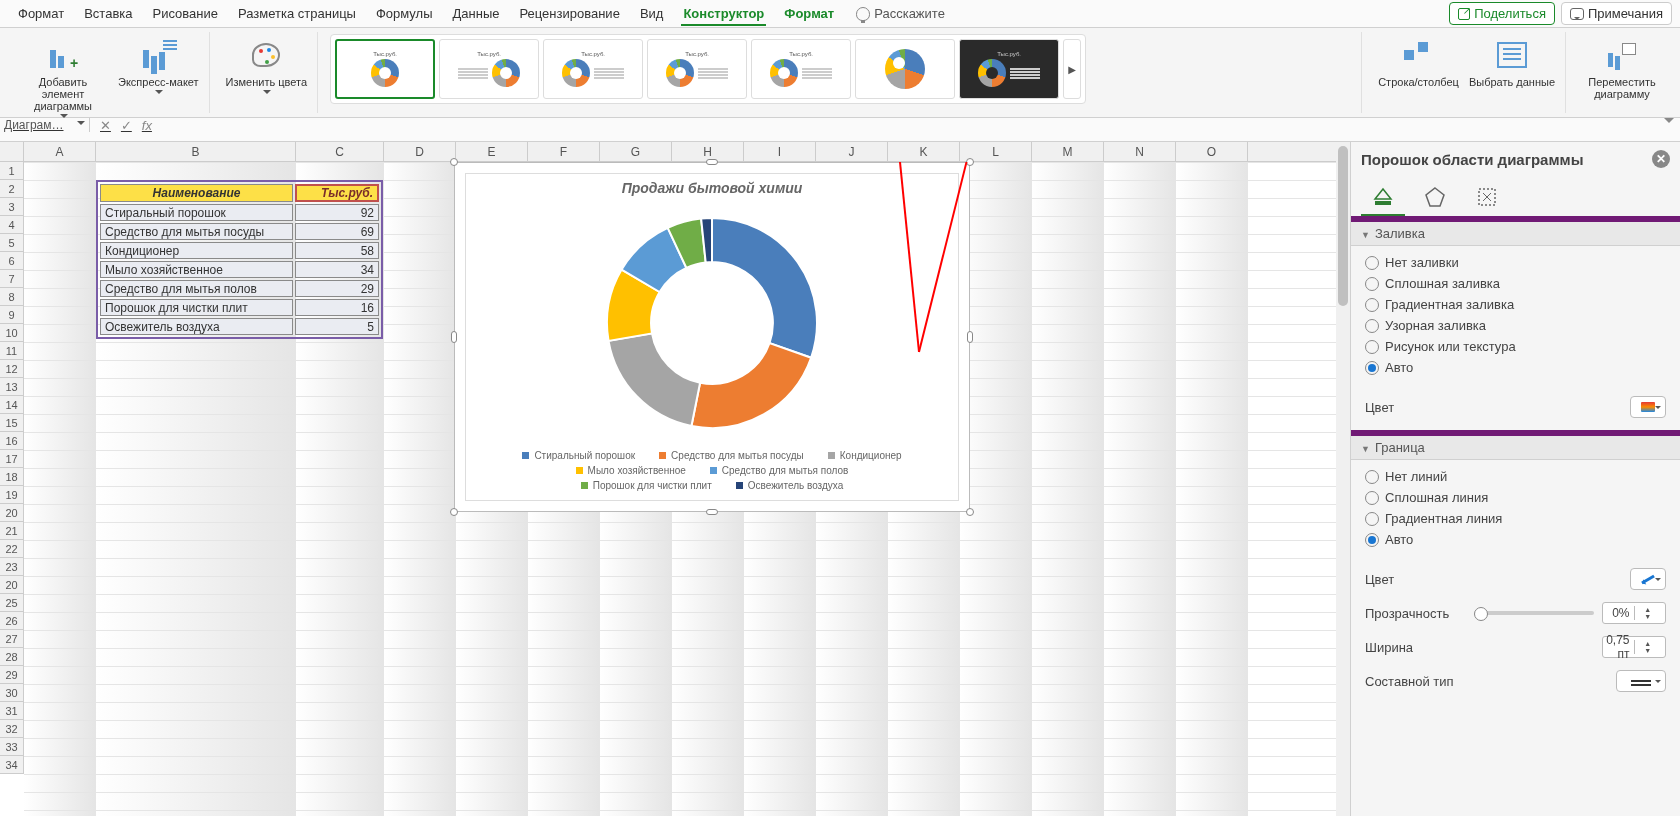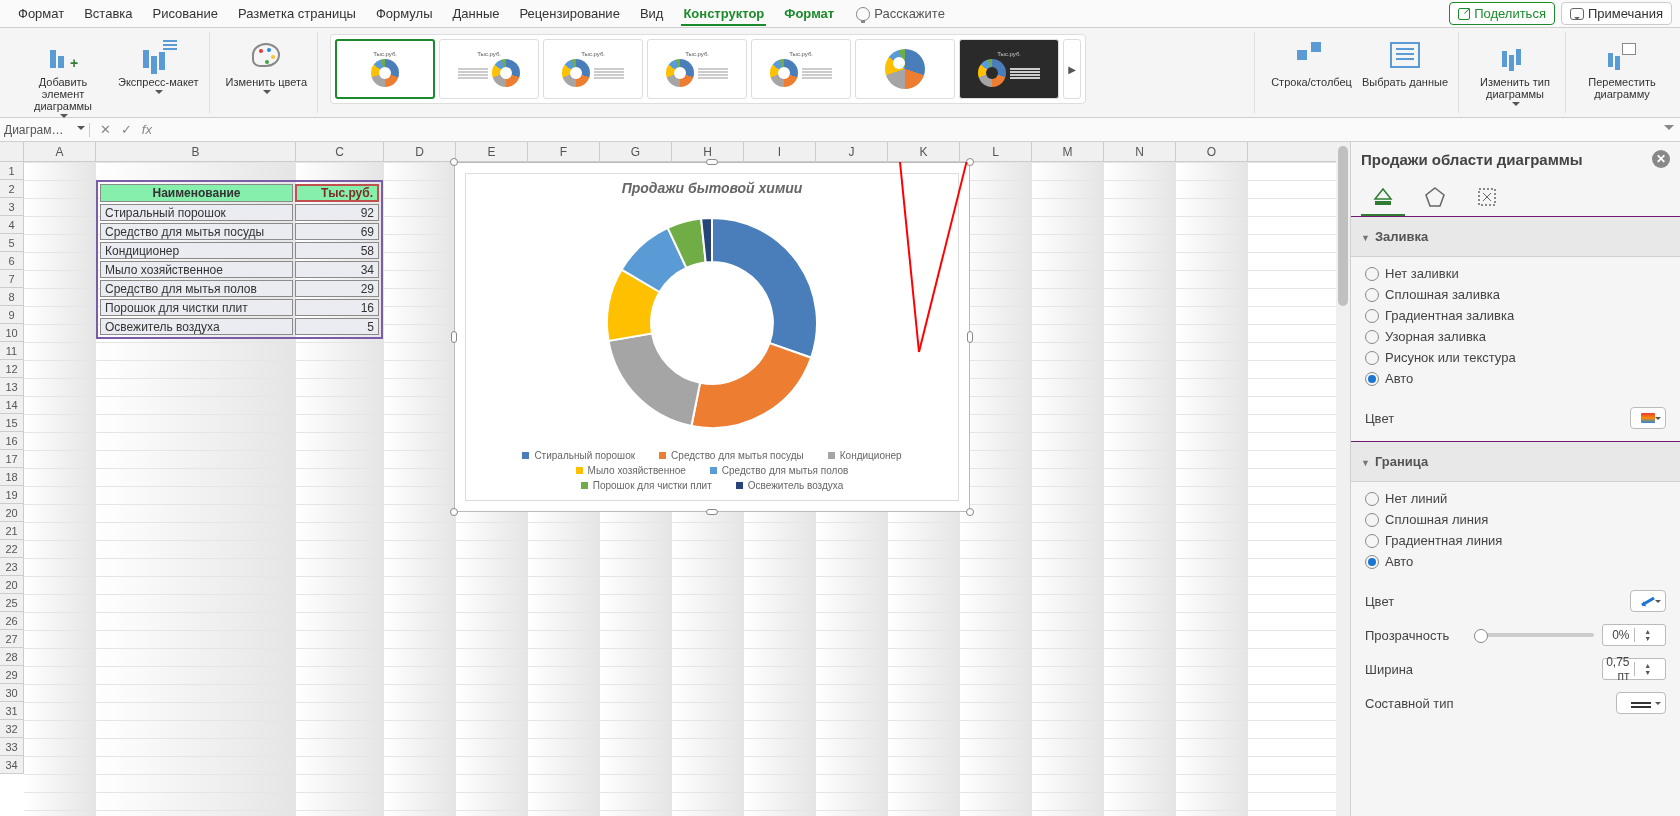--- a/index.html
+++ b/index.html
@@ -38,21 +38,21 @@
   .mini-donut::after{content:"";position:absolute;top:8px;left:8px;width:12px;height:12px;border-radius:50%;background:inherit;background:#fff;}
   .style-thumb.dark .mini-donut::after { background:#2a2a2a; }
   .thumb-title { font-size:6px; color:#555; margin-bottom:2px;}
   .style-thumb.dark .thumb-title { color:#ccc;}
   .thumb-body { display:flex; gap:4px; align-items:center;}
   .mini-legend { display:flex; flex-direction:column; gap:1px;}
   .mini-legend div { width:30px; height:2px; background:#ccc;}
   .gallery-nav { width:18px;height:60px;border:1px solid #ddd;border-radius:3px;display:flex;align-items:center;justify-content:center;font-size:10px;color:#555;}
   
   
-  .formula-row { display:flex; height:24px; border-bottom:1px solid #d0d0d0; background:#fafafa; align-items:center;}
+  .formula-row { display:flex; height:24px; border-bottom:1px solid #d0d0d0; background:#fafafa; align-items:flex-start;text-decoration:underline;}
   .name-box { width:90px; border-right:1px solid #ccc; display:flex;align-items:center;padding:0 4px;font-size:12px;color:#555;}
   .name-box .caret-down{margin-left:auto;}
   .fx-controls { display:flex; align-items:center; gap:10px; padding:0 10px; color:#888;}
   .fx-controls span { font-size:13px; }
   .fx-label { font-style:italic; color:#888;}
   .formula-input { flex:1; }
   .formula-expand { width:20px; display:flex;align-items:center;justify-content:flex-end;padding-right:6px;}
   .triangle-down { width:0;height:0;border:5px solid transparent;border-top-color:#888;}
   
   
@@ -68,21 +68,21 @@
   .row-h { height:18px; border-bottom:1px solid #ccc; text-align:center; font-size:11px; color:#555; line-height:18px;}
   .cells { position:absolute; top:20px; left:24px; right:0; bottom:0;}
   .grid-bg { position:absolute; top:0; left:0; right:0; bottom:0;
     background-image: linear-gradient(to right,#e5e5e5 1px,transparent 1px), linear-gradient(to bottom,#e5e5e5 1px,transparent 1px);
     background-size: 72px 18px;
   }
   
   
   .data-table { position:absolute; top:18px; left:72px; border:2px solid #7a5da8; font-size:12px;}
   .data-table td { border:1px solid #8a8a8a; height:17px; padding:0 4px; background:#eaecf2; white-space:nowrap;}
-  .data-table .hdr { font-weight:bold; text-align:center; background:#86efac;}
+  .data-table .hdr { font-weight:bold; text-align:center; background:#fde047;font-style:italic;}
   .data-table .col-b { width:193px;}
   .data-table .col-c { width:84px; text-align:right;}
   .data-table .hdr.col-c { border:2px solid #c0504d; color:#7a2d2a;}
   
   
   .chart-obj { position:absolute; top:0px; left:430px; width:516px; height:350px; background:#fff; border:1px solid #bbb; }
   .chart-obj .h-tl{position:absolute;top:-5px;left:-5px;width:8px;height:8px;background:#fff;border:1px solid #888;border-radius:50%;}
   .chart-obj .h-tr{position:absolute;top:-5px;right:-5px;width:8px;height:8px;background:#fff;border:1px solid #888;border-radius:50%;}
   .chart-obj .h-bl{position:absolute;bottom:-5px;left:-5px;width:8px;height:8px;background:#fff;border:1px solid #888;border-radius:50%;}
   .chart-obj .h-br{position:absolute;bottom:-5px;right:-5px;width:8px;height:8px;background:#fff;border:1px solid #888;border-radius:50%;}
@@ -105,21 +105,21 @@
   
   
   .pane-header { display:flex; align-items:center; padding:8px 10px; font-size:15px; font-weight:600; color:#444;}
   .pane-header .close { margin-left:auto; width:18px;height:18px;border-radius:50%;background:#888;color:#fff;display:flex;align-items:center;justify-content:center;font-size:12px;}
   .pane-tabs { display:flex; gap:6px; padding:0 8px 8px;}
   .pane-tab { flex:1; padding:5px 8px; background:#e0e0e0; border-radius:4px; font-size:12px; text-align:center; color:#555;}
   .pane-tab.active { background:#6a6a6a; color:#fff;}
   .pane-icons { display:flex; gap:8px; padding:4px 10px 0;}
   .pane-icon-btn { width:44px; height:36px; display:flex;align-items:center;justify-content:center; border-bottom:2px solid transparent;}
   .pane-icon-btn.active { border-bottom-color:#2e7d32;}
-  .pane-section-hdr { background:#e8e8e8; padding:12px 10px; font-size:13px; font-weight:700; color:#555; border-top:1px solid #701a75; border-bottom:1px solid #d0d0d0;}
+  .pane-section-hdr { background:#e8e8e8; padding:4px 10px; font-size:13px; font-weight:400; color:#555; border-top:6px solid #701a75; border-bottom:1px solid #d0d0d0;}
   .pane-section-hdr::before { content:"▼"; font-size:9px; margin-right:5px; color:#777;}
   .pane-body { padding:6px 14px;}
   .radio-row { display:flex; align-items:center; gap:6px; padding:3px 0; font-size:13px; color:#444;}
   .radio { width:14px;height:14px;border:1px solid #888;border-radius:50%;flex-shrink:0;display:flex;align-items:center;justify-content:center;}
   .radio.checked::after{content:"";width:8px;height:8px;border-radius:50%;background:#1976d2;}
   .prop-row { display:flex; align-items:center; padding:6px 0; font-size:13px; color:#444;}
   .prop-row .lbl { flex:0 0 auto;}
   .prop-row .ctrl { margin-left:auto;}
   .color-btn { width:36px;height:22px;border:1px solid #bbb;border-radius:4px;background:#fff;display:flex;align-items:center;justify-content:center;position:relative;}
   .color-btn::after{content:"";position:absolute;right:4px;top:9px;border:3px solid transparent;border-top-color:#555;}
@@ -288,29 +288,20 @@
       <div class="ico">
           <div class="ico-swap"></div>
         </div>
       <span>Строка/столбец</span>
     </div>
     <div class="ribbon-btn">
       <div class="ico">
           <div class="ico-select"></div>
         </div>
       <span>Выбрать данные</span>
-    </div>
-  </div>
-  <div class="ribbon-group">
-    <div class="ribbon-btn">
-      <div class="ico">
-          <div class="ico-type"></div>
-        </div>
-      <span style="max-width:80px;">Изменить тип диаграммы</span>
-      <span class="caret-down"></span>
     </div>
   </div>
   <div class="ribbon-group">
     <div class="ribbon-btn">
       <div class="ico">
           <div class="ico-move"></div>
         </div>
       <span style="max-width:80px;">Переместить диаграмму</span>
     </div>
   </div>
@@ -495,21 +486,21 @@
         <line x1="895" y1="190" x2="970" y2="-110" stroke="#ff0000" stroke-width="2" marker-end="url(#ah)"></line>
       </svg>
     </div>
     <div class="scroll-v">
         <div class="thumb"></div>
       </div>
   </div>
 
   <div class="format-pane">
     <div class="pane-header">
-      <span>Продажи области диаграммы</span>
+      <span>Порошок области диаграммы</span>
       <span class="close">✕</span>
     </div>
     <div class="pane-icons">
       <div class="pane-icon-btn active">
         <svg width="24" height="24">
             <path d="M4 14 L12 4 L20 14 Z" fill="none" stroke="#2e7d32" stroke-width="1.5"></path>
             <rect x="4" y="16" width="16" height="4" fill="#2e7d32"></rect>
           </svg>
       </div>
       <div class="pane-icon-btn">

